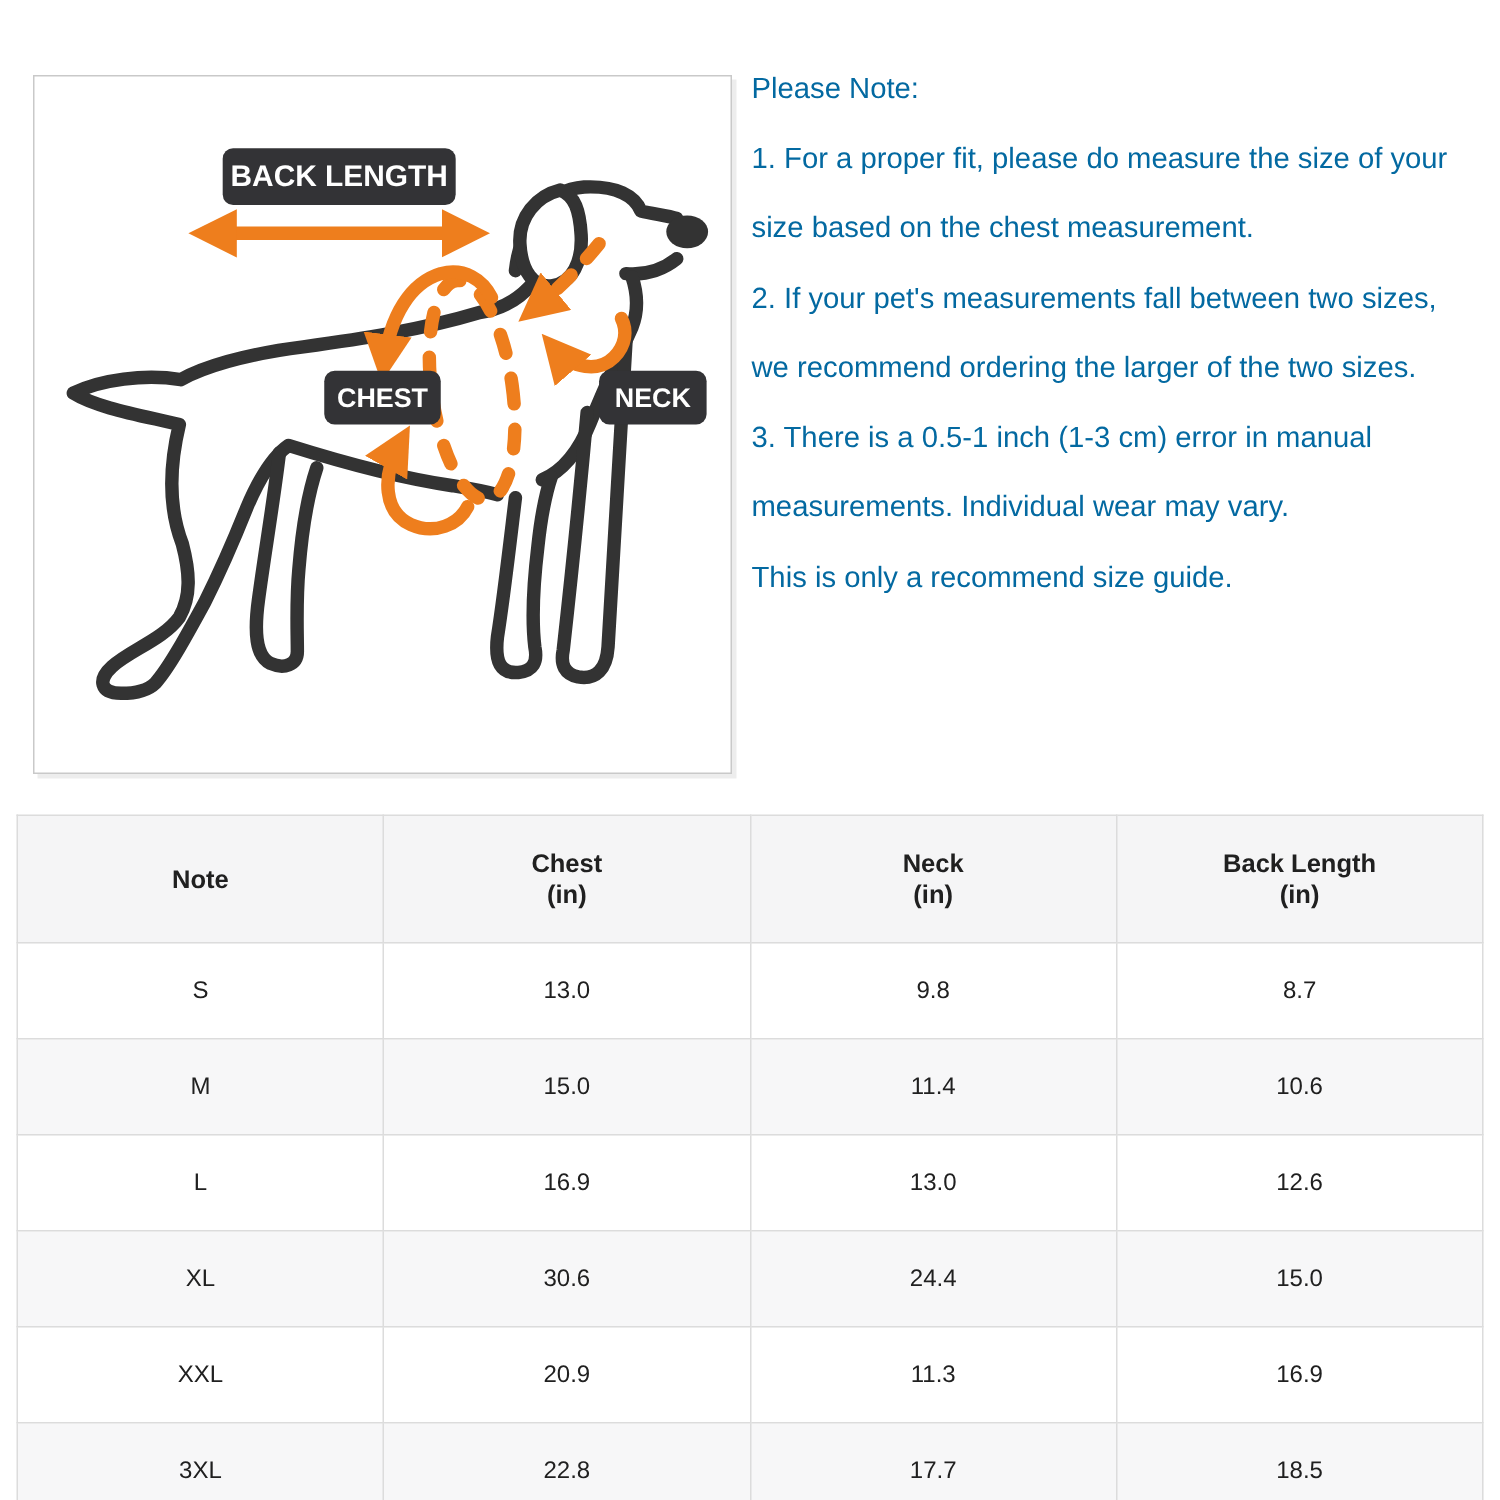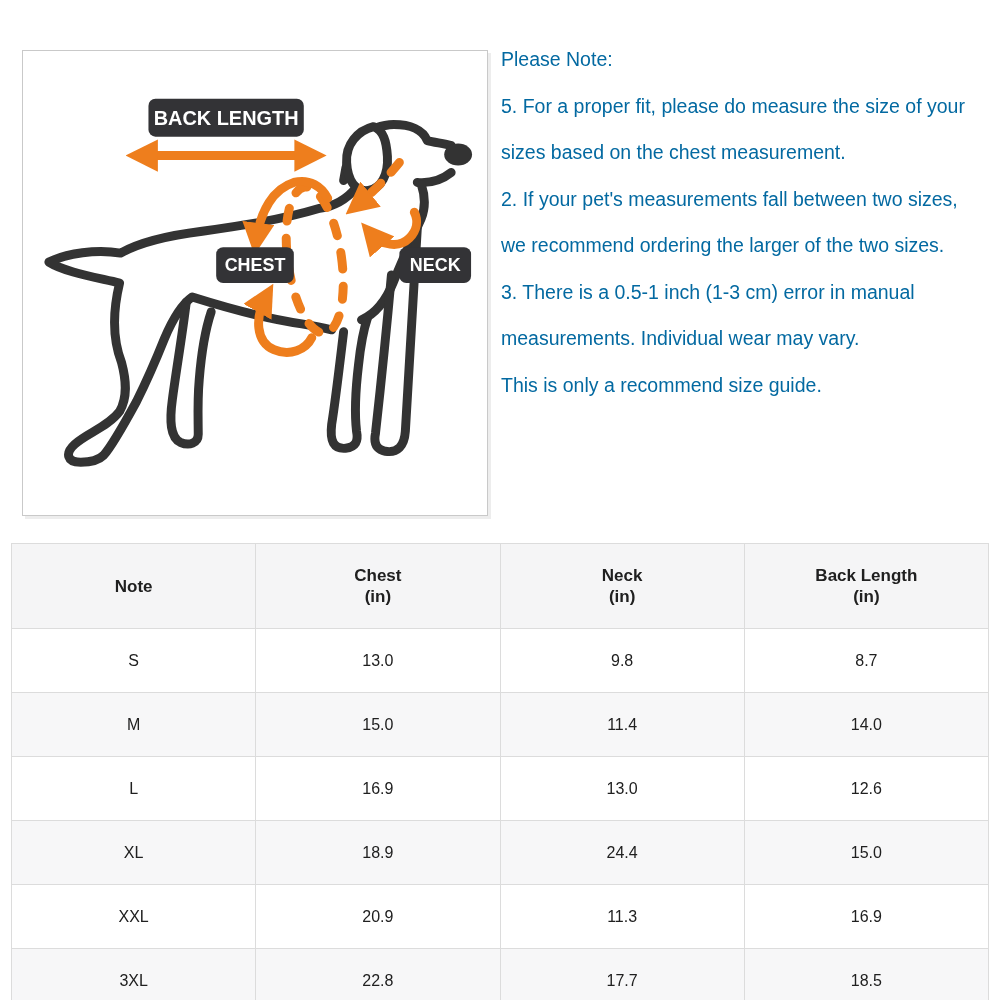--- a/index.html
+++ b/index.html
@@ -119,22 +119,22 @@
         <g>
           <rect x="378" y="197" width="72" height="36" rx="7" fill="#333336"></rect>
           <text class="svg-label-text" x="414" y="215" font-size="18" text-anchor="middle" dominant-baseline="central">NECK</text>
         </g>
       </g>
     </svg>
   </div>
 
   <div class="notes">
     <div class="note-line">Please Note:</div>
-    <div class="note-line">5. For a proper fit, please do measure the size of your</div>
-    <div class="note-line">sizes based on the chest measurement.</div>
+    <div class="note-line">1. For a proper fit, please do measure the size of your</div>
+    <div class="note-line">size based on the chest measurement.</div>
     <div class="note-line">2. If your pet's measurements fall between two sizes,</div>
     <div class="note-line">we recommend ordering the larger of the two sizes.</div>
     <div class="note-line">3. There is a 0.5-1 inch (1-3 cm) error in manual</div>
     <div class="note-line">measurements. Individual wear may vary.</div>
     <div class="note-line">This is only a recommend size guide.</div>
   </div>
 
   <table class="size-table">
     <thead>
       <tr>
@@ -160,31 +160,31 @@
       <tr>
         <td>S</td>
         <td>13.0</td>
         <td>9.8</td>
         <td>8.7</td>
       </tr>
       <tr>
         <td>M</td>
         <td>15.0</td>
         <td>11.4</td>
-        <td>14.0</td>
+        <td>10.6</td>
       </tr>
       <tr>
         <td>L</td>
         <td>16.9</td>
         <td>13.0</td>
         <td>12.6</td>
       </tr>
       <tr>
         <td>XL</td>
-        <td>18.9</td>
+        <td>30.6</td>
         <td>24.4</td>
         <td>15.0</td>
       </tr>
       <tr>
         <td>XXL</td>
         <td>20.9</td>
         <td>11.3</td>
         <td>16.9</td>
       </tr>
       <tr>

